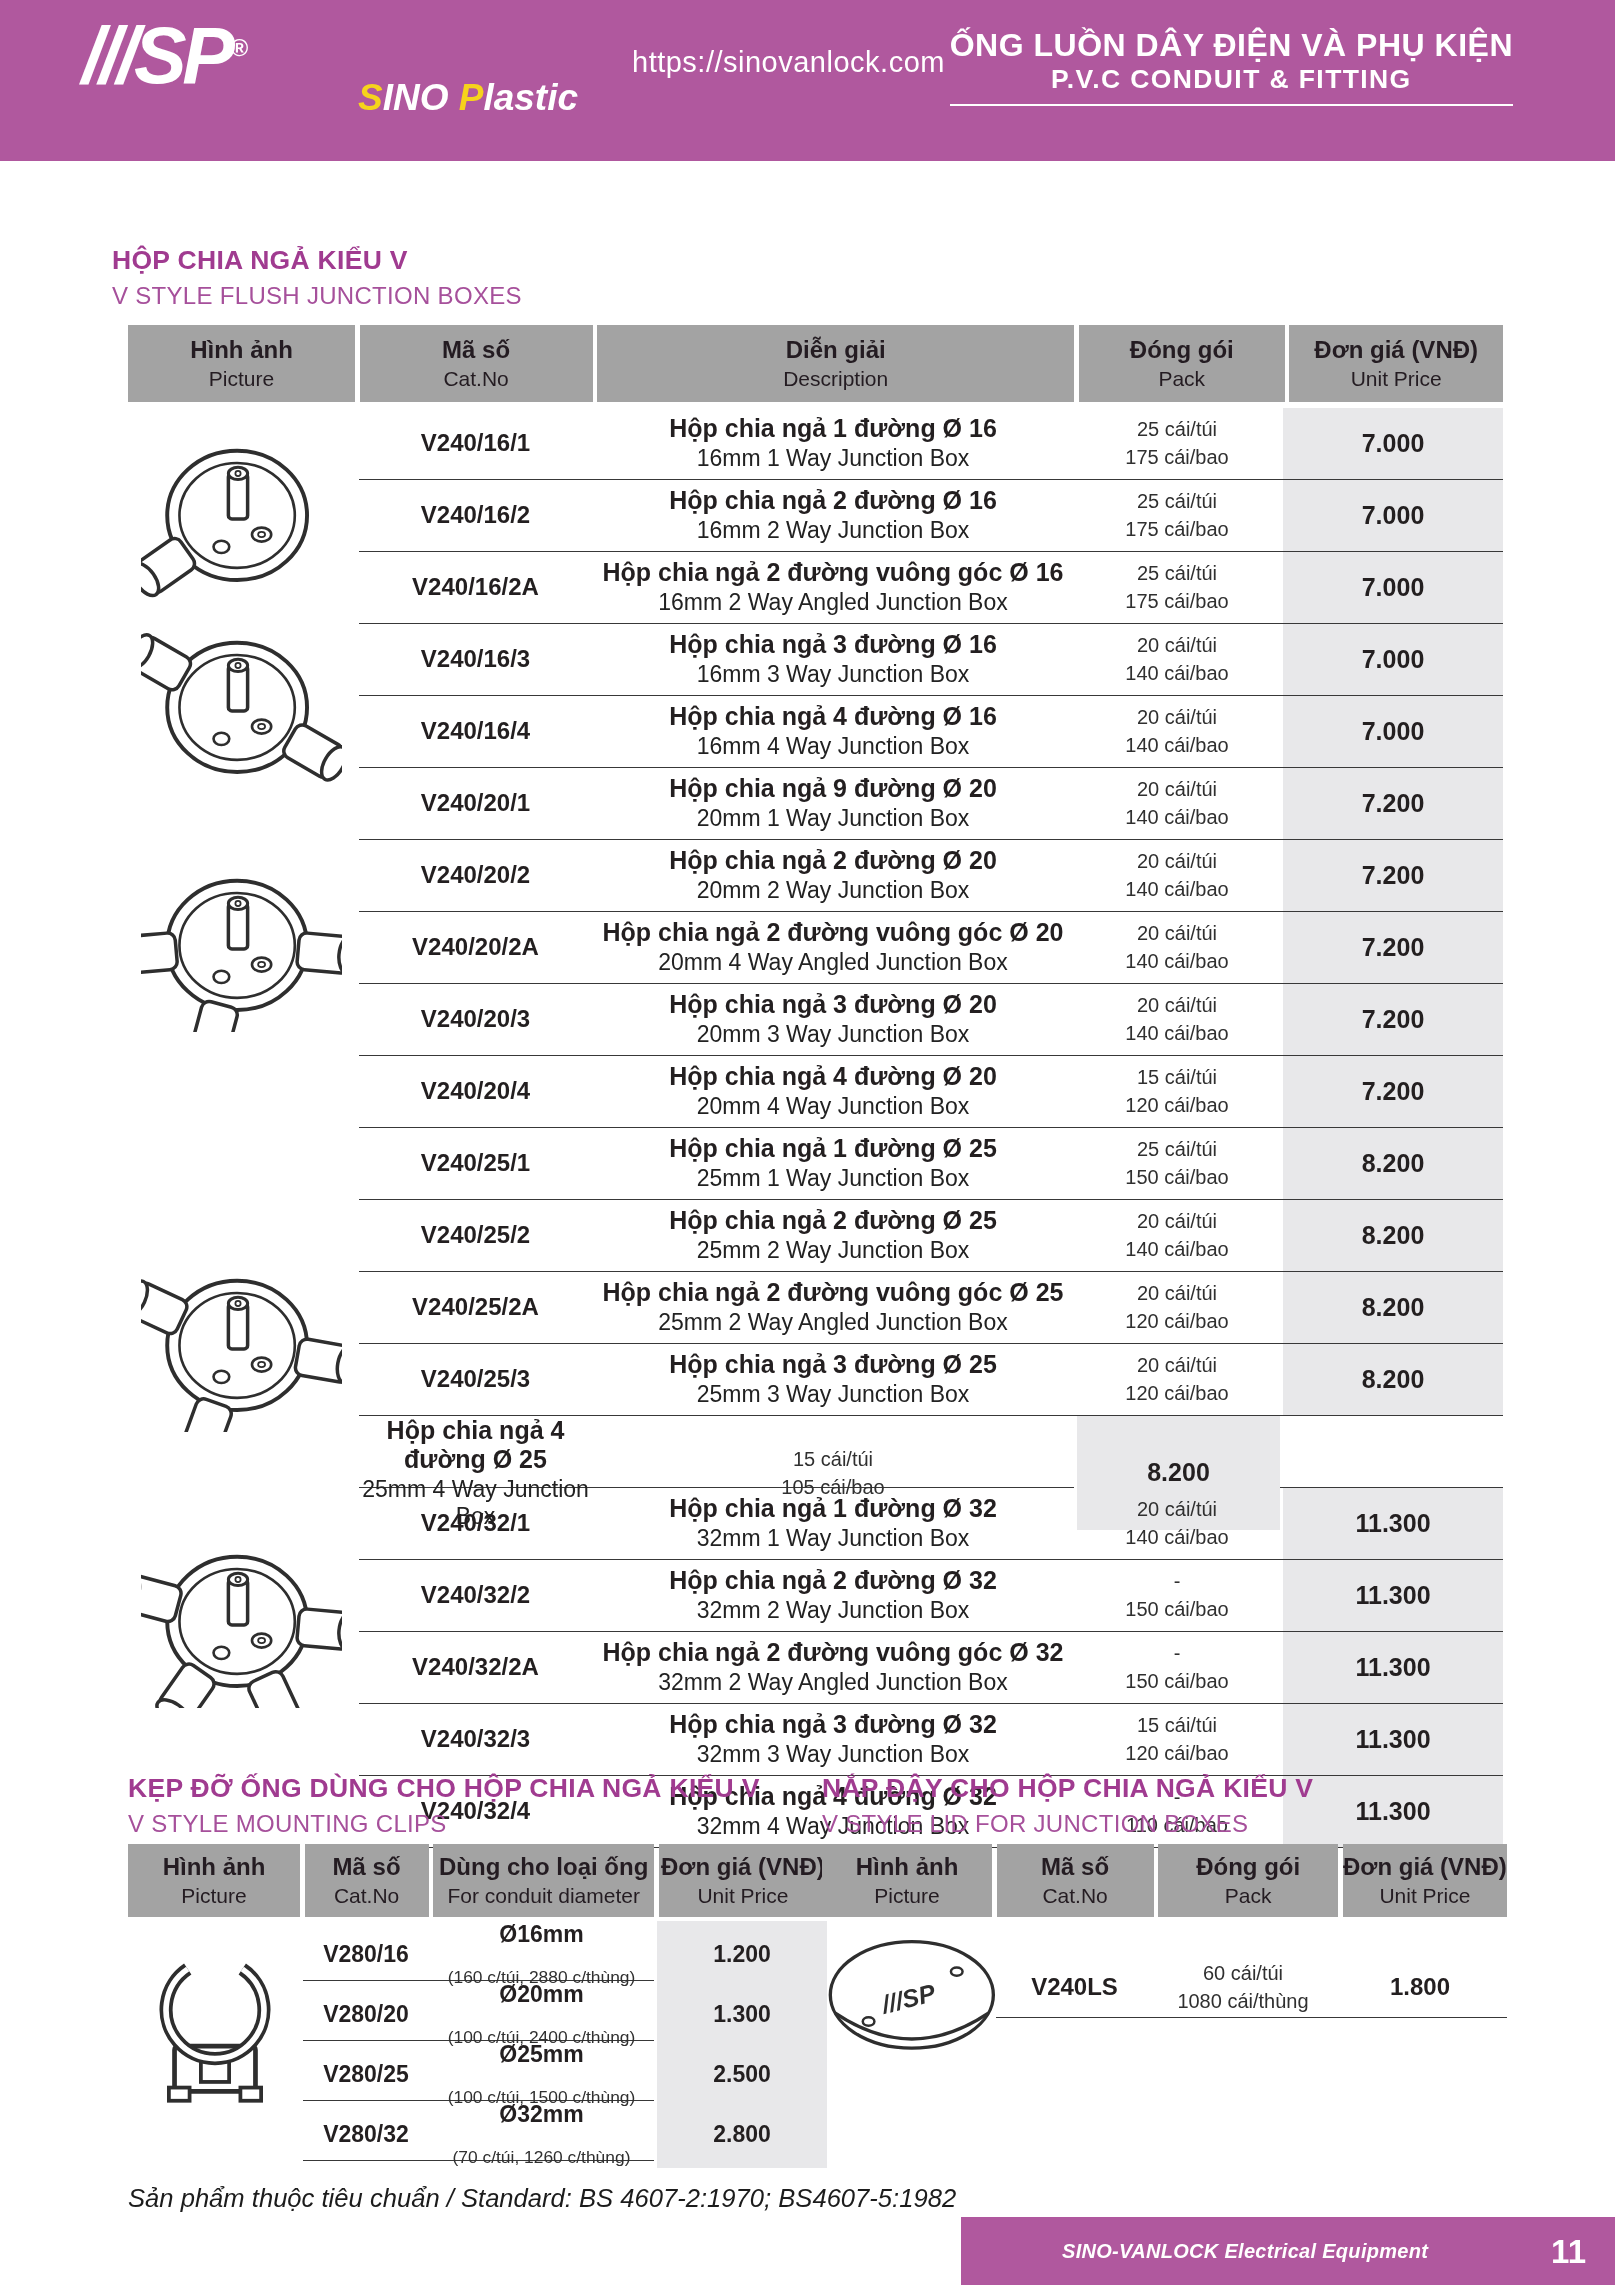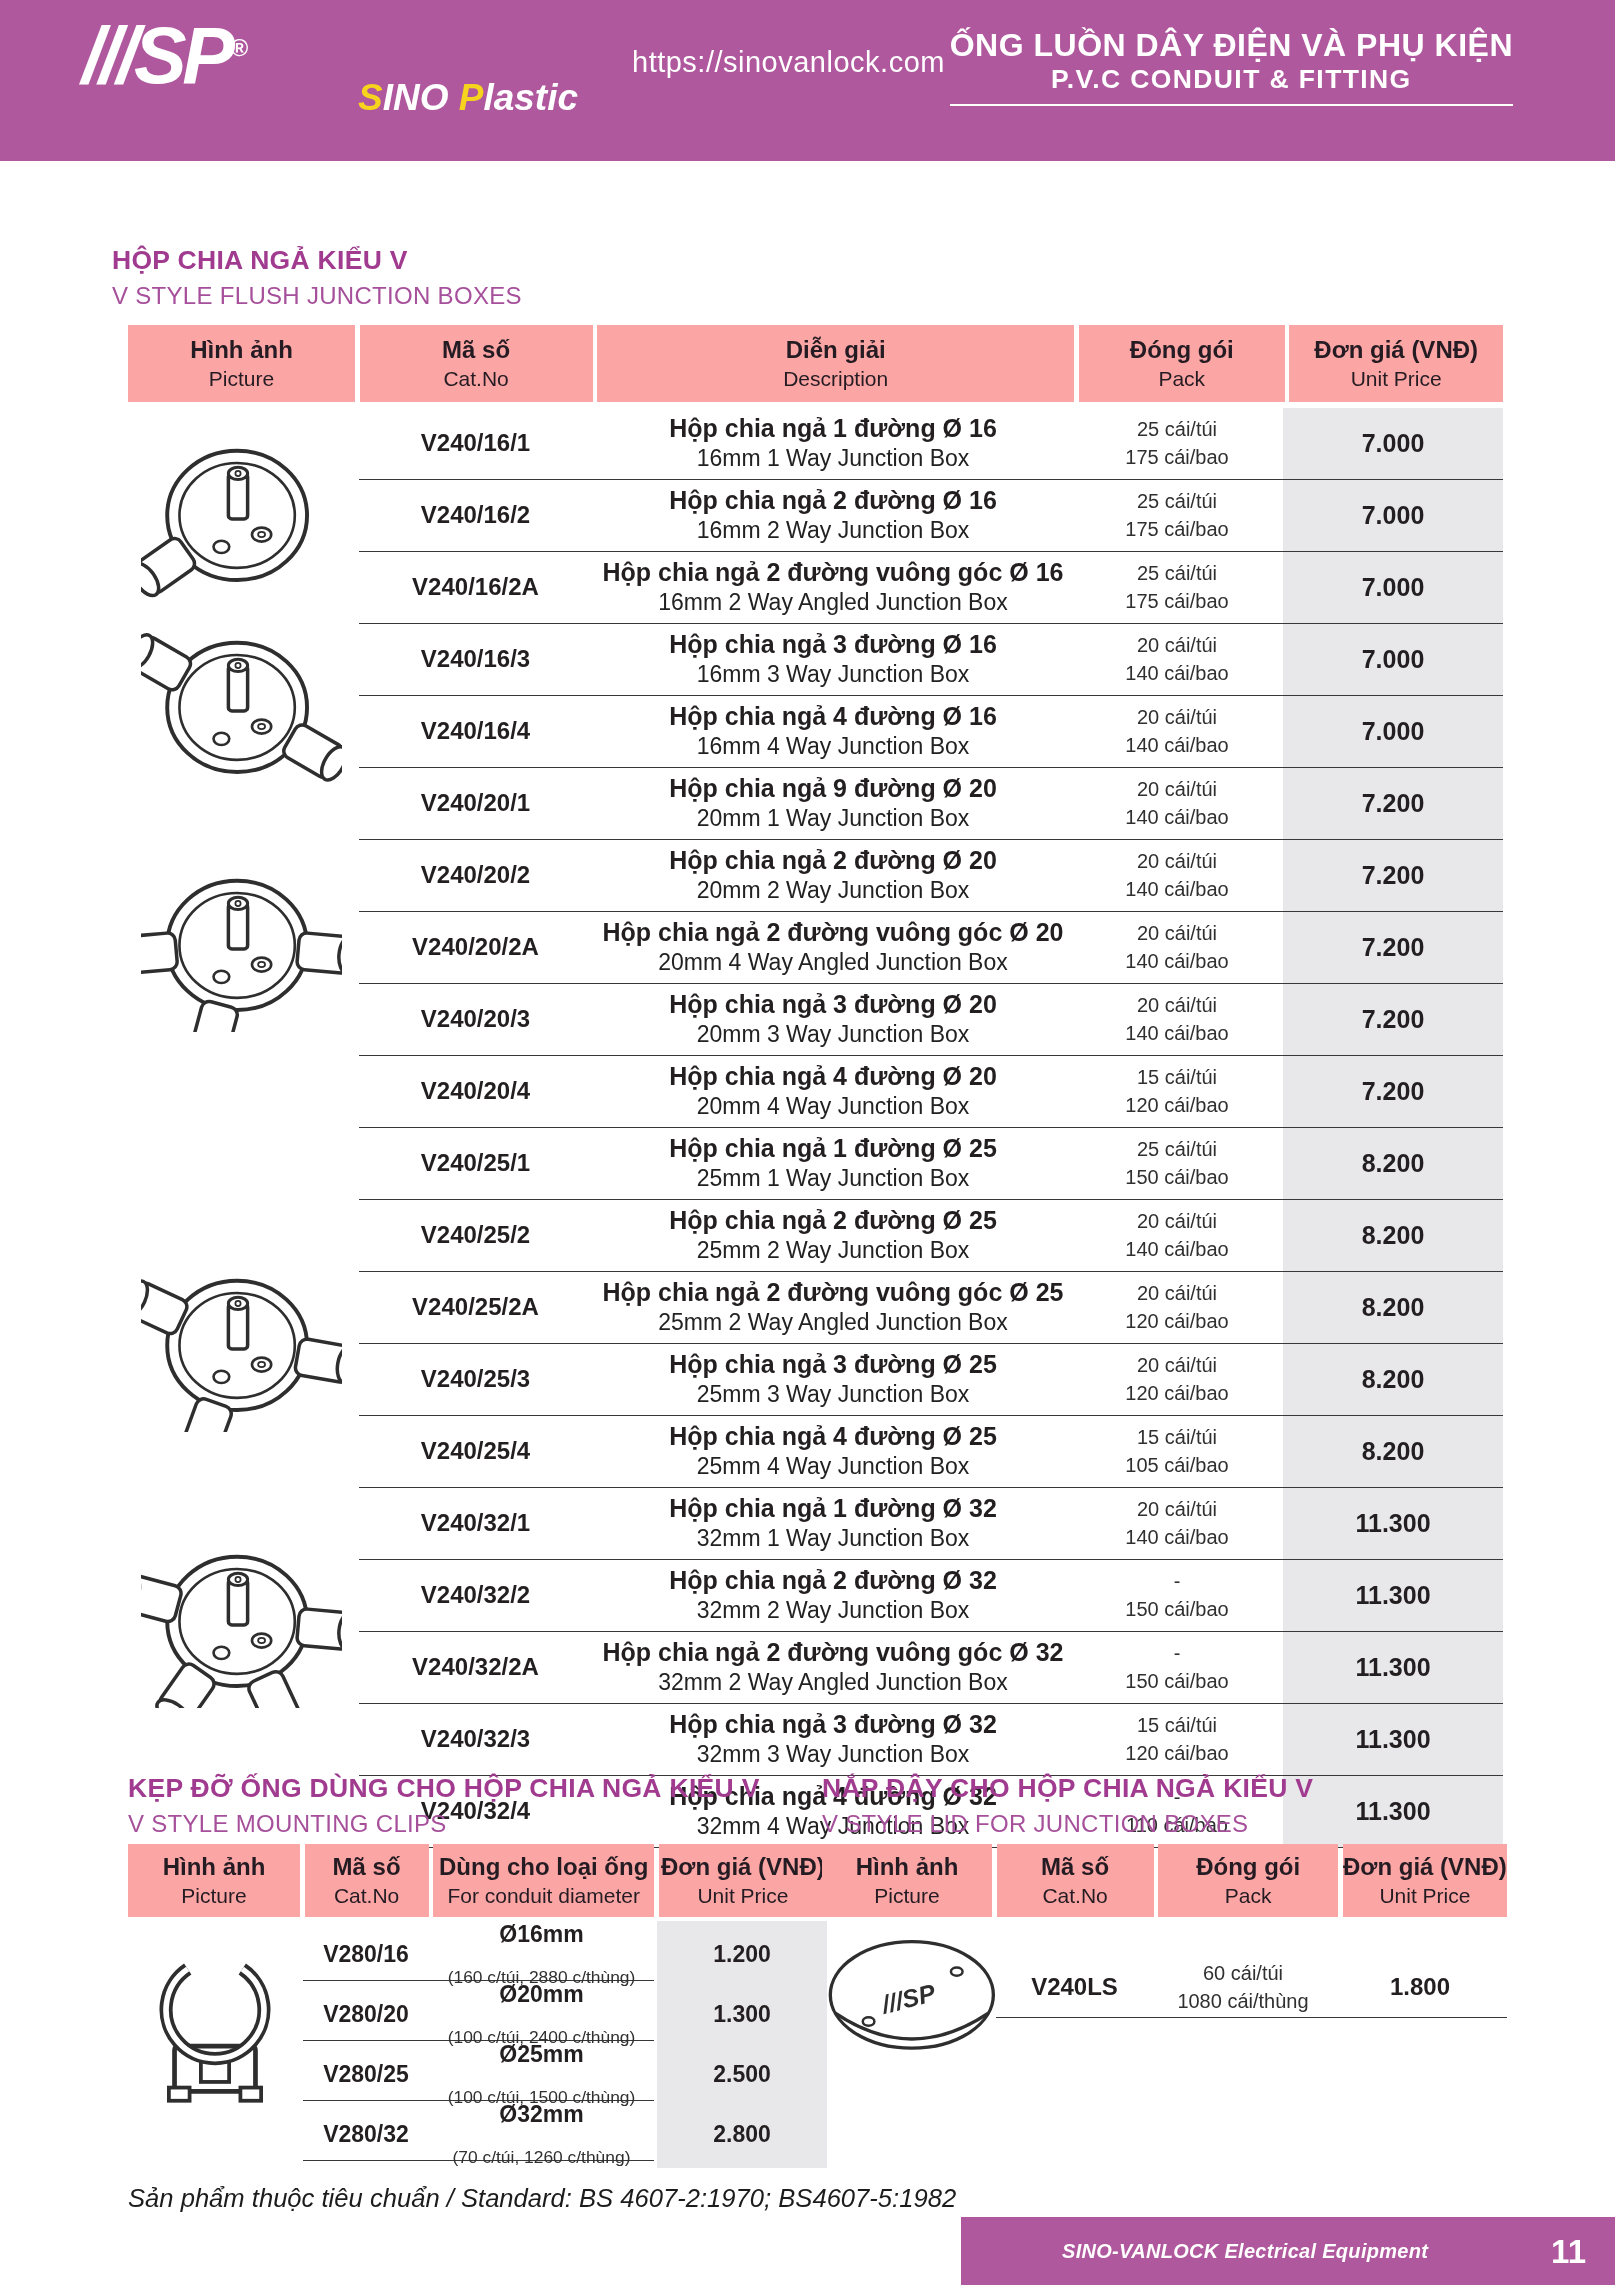--- a/index.html
+++ b/index.html
@@ -20,21 +20,21 @@
   .bt-en{display:block;font-size:26.5px;font-weight:bold;letter-spacing:1.4px;margin-top:0;
          padding-bottom:9.1px;border-bottom:2.7px solid #fff;}
 
   
   .sec-head{position:absolute;}
   .sec-title{font-size:26.5px;font-weight:bold;color:#a03b90;letter-spacing:0.3px;}
   .sec-sub{font-size:24px;color:#a6509b;margin-top:6.4px;letter-spacing:0.3px;}
 
   
   .thead{display:flex;gap:4.6px;}
-  .th{background:#fca5a5;display:flex;flex-direction:column;justify-content:center;
+  .th{background:#a3a3a3;display:flex;flex-direction:column;justify-content:center;
       align-items:center;text-align:center;}
   .th-vi{font-size:24px;font-weight:bold;color:#241c22;}
   .th-en{font-size:21px;margin-top:2.7px;color:#241c22;}
   .cell{display:flex;flex-direction:column;justify-content:center;align-items:center;text-align:center;}
   .price-cell{background:#e8e8ea;border-left:3.7px solid #fff;font-weight:bold;font-size:25px;}
 
   
   .t1{position:absolute;left:128px;top:325px;width:1375px;}
   .t1 .thead .th{height:77px;}
   .t1 .c-pic{width:227px;}
@@ -373,21 +373,20 @@
               <div class="desc-en">25mm 3 Way Junction Box</div>
             </div>
             <div class="cell">
               <div class="pack-line">20 cái/túi</div>
               <div class="pack-line">120 cái/bao</div>
             </div>
             <div class="cell price-cell">8.200</div>
           </div>
 
           <div class="jb-row">
-            <div class="cell catno">V240/25/4</div>
             <div class="cell">
               <div class="desc-vi">Hộp chia ngả 4 đường Ø 25</div>
               <div class="desc-en">25mm 4 Way Junction Box</div>
             </div>
             <div class="cell">
               <div class="pack-line">15 cái/túi</div>
               <div class="pack-line">105 cái/bao</div>
             </div>
             <div class="cell price-cell">8.200</div>
           </div>

